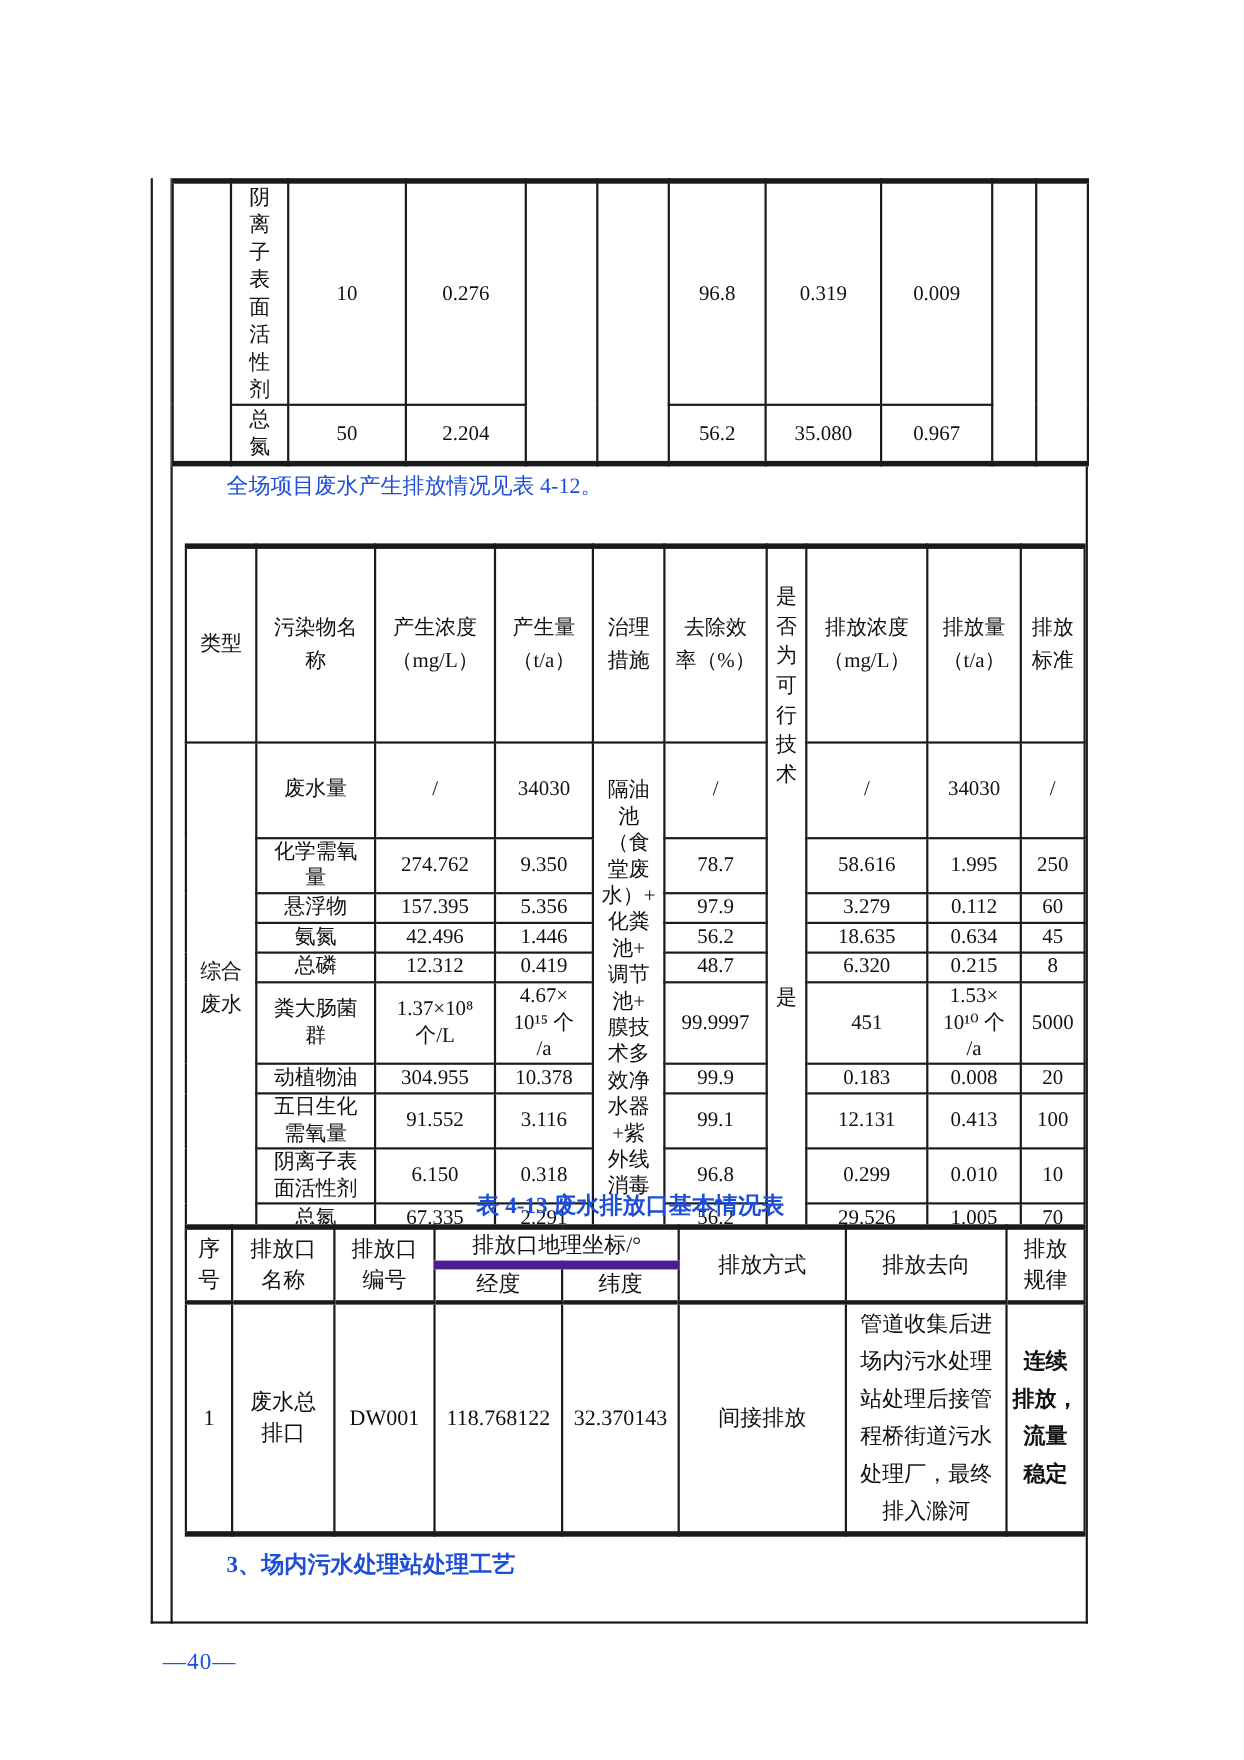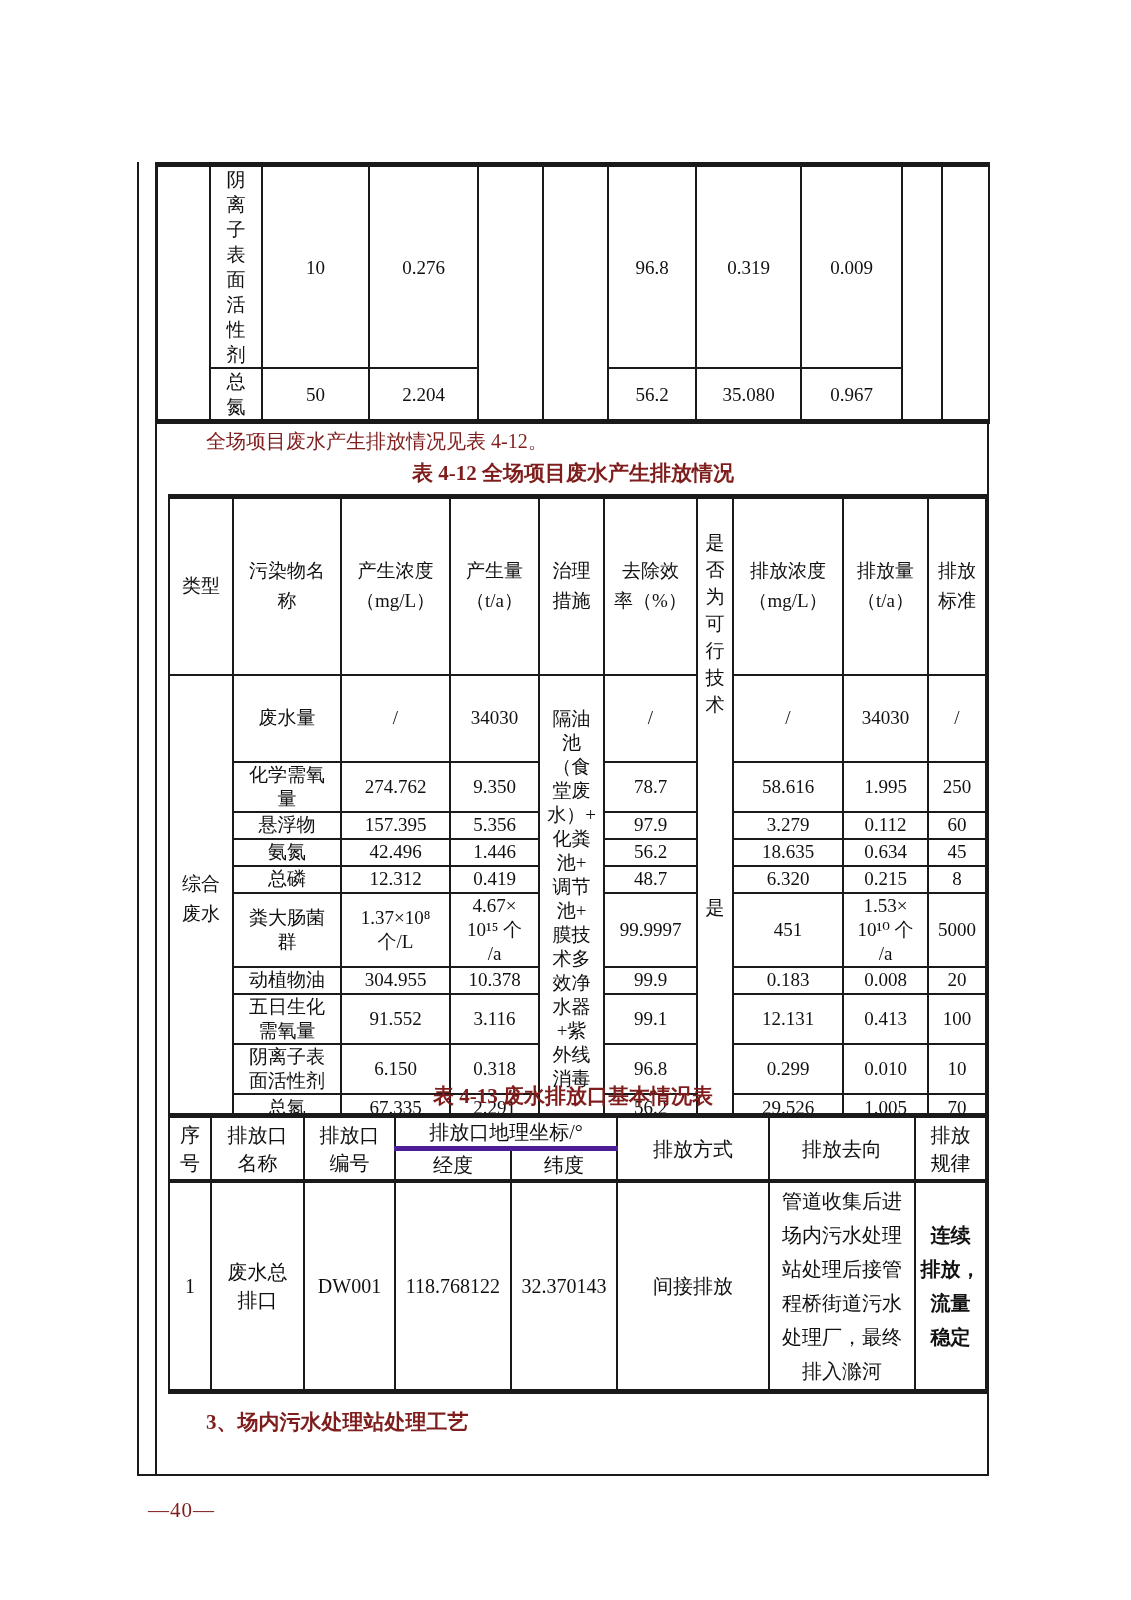--- a/index.html
+++ b/index.html
@@ -24,25 +24,25 @@
   .t412 .hdr{line-height:30px;}
   .t412 .treat{line-height:24px;}
   .feas-wrap{display:flex;flex-direction:column;height:575px;}
   .feas-label{padding-top:6px;line-height:27px;white-space:pre-line;}
   .feas-value{flex:1;display:flex;align-items:center;justify-content:center;}
 
   
   .t413{left:168px;top:1113px;width:817px;border-top:5px solid #1a1a1a;border-bottom:5px solid #1a1a1a;}
   .t413 td{font-size:20px;line-height:28px;}
   .t413 .hdr-bottom{border-bottom:4px solid #1a1a1a;}
-  .t413 .coord{border-bottom:5px solid #4c1d95;margin-top:40px;}
+  .t413 .coord{border-bottom:8px solid #4c1d95;margin-top:40px;}
   .t413 .dest{line-height:34px;}
   .t413 .pattern{line-height:34px;font-weight:bold;}
 
-  .txt{position:absolute;color:#7f1d1d;}
+  .txt{position:absolute;color:#1d4ed8;}
   .intro{left:206px;top:428px;font-size:20px;}
   .tbl-title{left:157px;width:832px;text-align:center;font-weight:700;font-size:21px;}
   .title412{top:459px;}
   .title413{top:1082px;}
   .section-heading{left:206px;top:1408px;font-size:21px;font-weight:700;text-align:center;}
   .page-number{left:148px;top:1498px;font-size:21px;letter-spacing:1px;}
 </style>
 </head>
 <body>
 
@@ -95,21 +95,20 @@
       <td>2.204</td>
       <td>56.2</td>
       <td>35.080</td>
       <td>0.967</td>
     </tr>
   </tbody>
     </table>
 
   <div class="txt intro">全场项目废水产生排放情况见表 4-12。</div>
 
-  <div class="txt tbl-title title412">表 4-12 全场项目废水产生排放情况</div>
 
   <table class="t412">
     <colgroup>
       <col style="width:64px">
         <col style="width:108px">
         <col style="width:109px">
         <col style="width:89px">
       <col style="width:65px">
         <col style="width:93px">
         <col style="width:36px">

